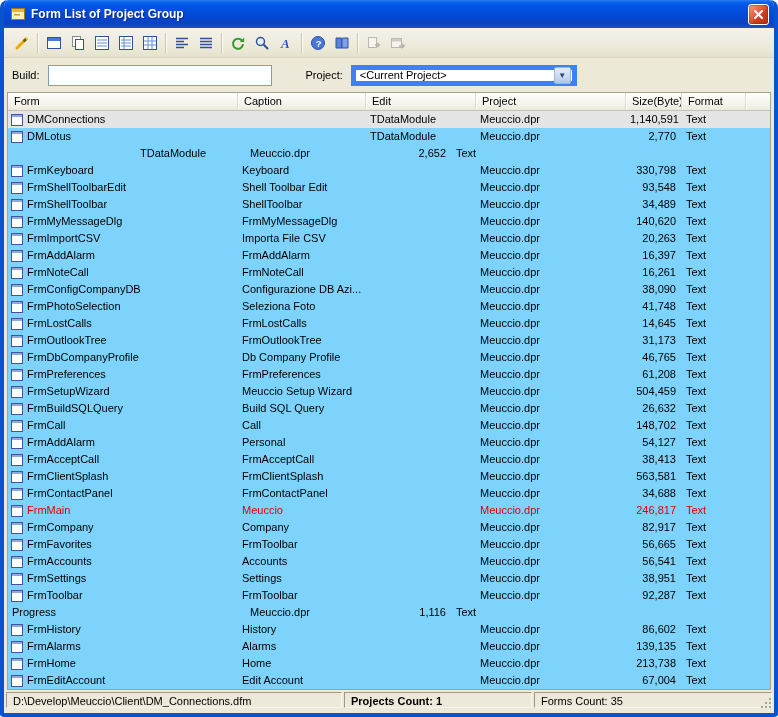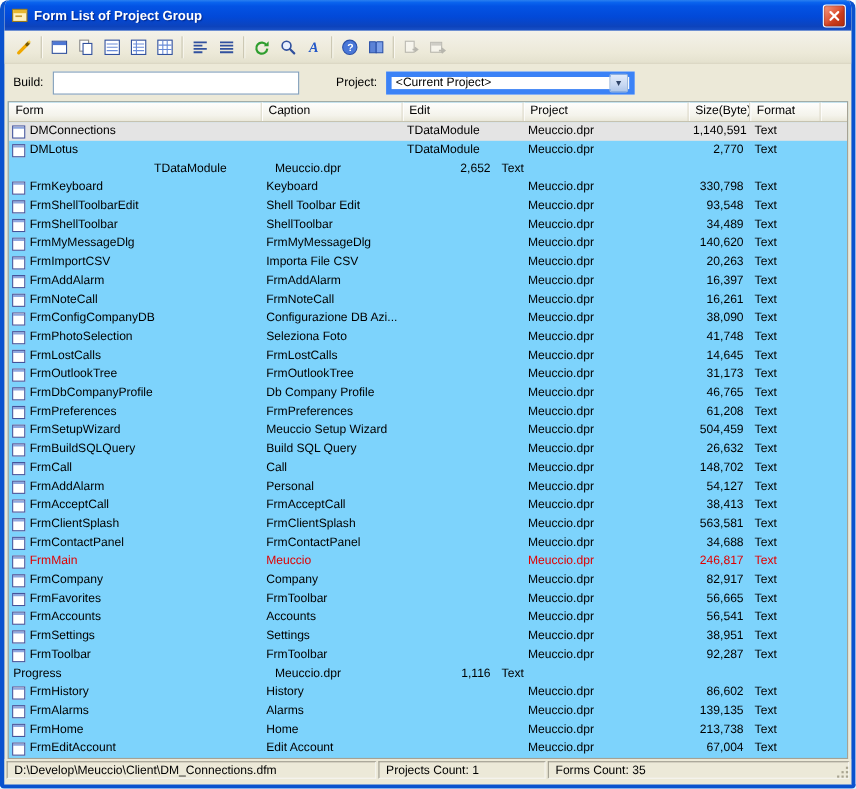--- a/index.html
+++ b/index.html
@@ -133,21 +133,21 @@
     padding: 2px 2px 2px 2px; gap: 2px;
     position: relative;
   }
   .status-panel {
     border: 1px solid;
     border-color: #9C9A8C #F6F5F0 #F6F5F0 #9C9A8C;
     padding: 2px 6px 0 6px;
     white-space: nowrap; overflow: hidden;
   }
   .sp-path  { width: 336px; }
-  .sp-projects { width: 152px; }
+  .sp-projects { width: 188px; font-weight: bold; }
   .sp-forms { flex: 1 1 auto; }
   .grip { position: absolute; right: 1px; bottom: 1px; }
 </style>
 </head>
 <body>
 
 <div class="window">
 
   <div class="titlebar">
     <span class="title-icon">

